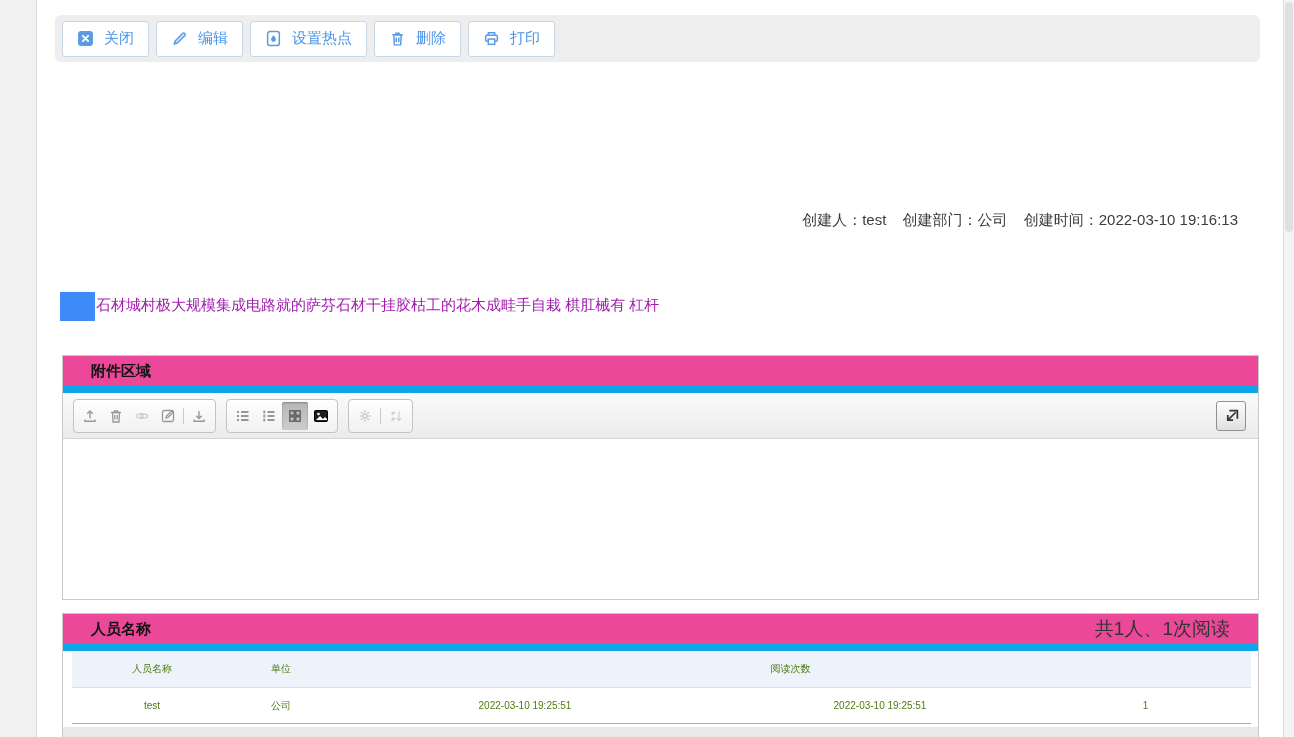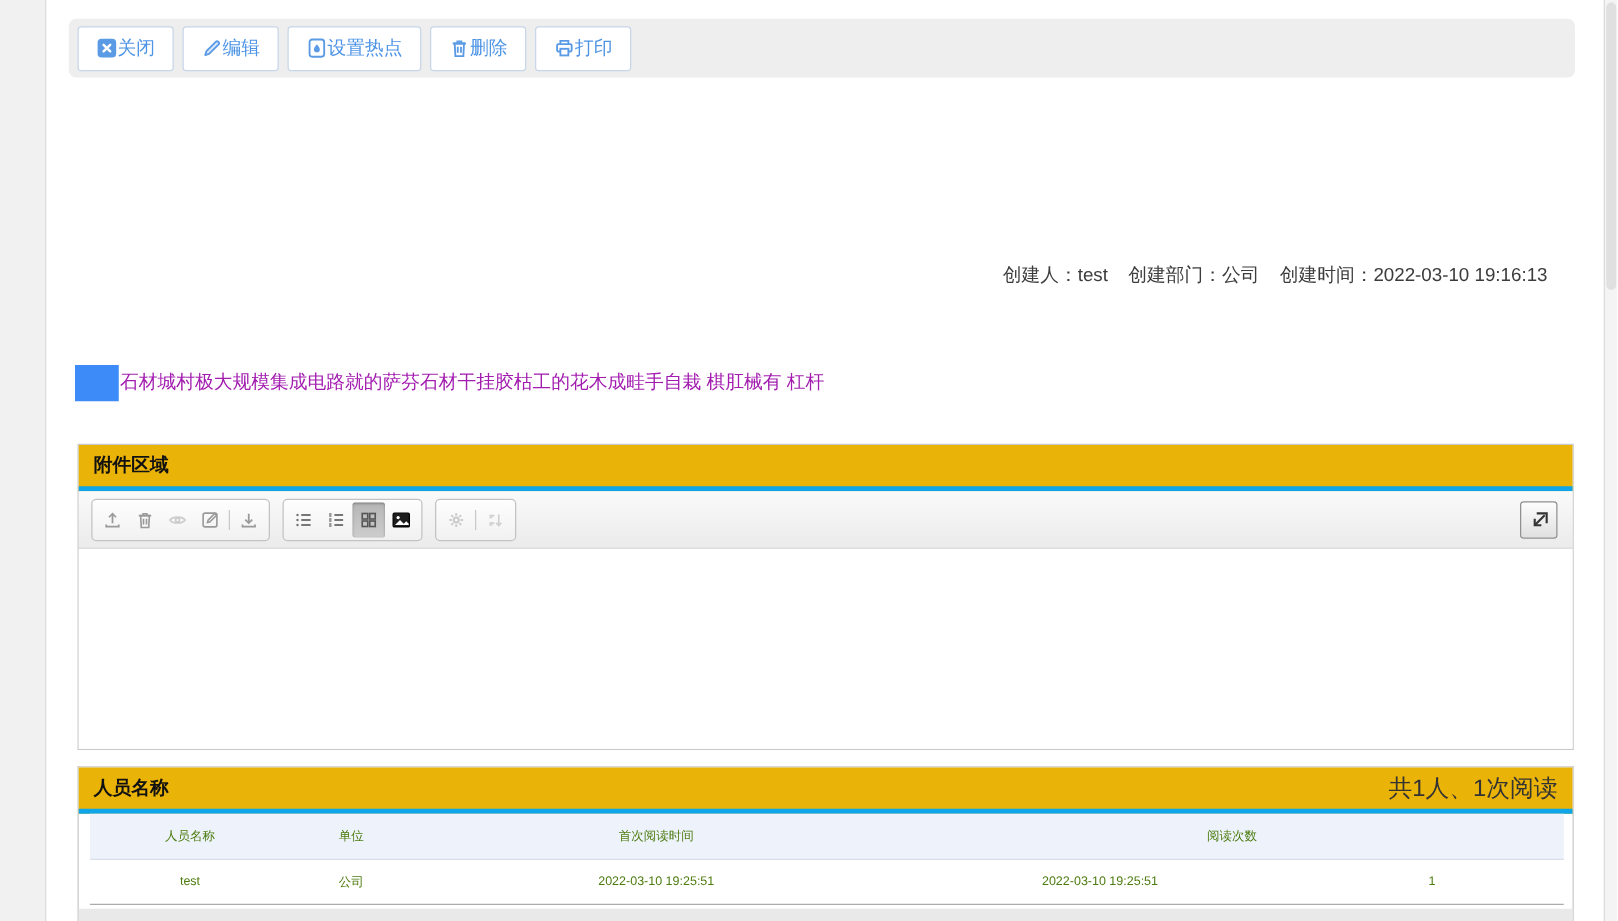--- a/index.html
+++ b/index.html
@@ -12,21 +12,21 @@
   .scrollbar{position:absolute;right:0;top:0;width:11px;height:100%;
     background:#f4f4f4;border-left:1px solid #dcdcdc;box-sizing:border-box;}
   .scroll-thumb{position:absolute;left:1px;top:2px;width:8px;height:230px;
     background:#e0e0e0;border-radius:4px;}
   .content{position:absolute;left:38px;right:11px;top:0;bottom:0;background:#fff;}
 
   
   .toolbar-strip{position:absolute;left:17px;top:15px;width:1205px;height:47px;
     background:#eeeeee;border-radius:6px;display:flex;align-items:center;
     padding-left:7px;box-sizing:border-box;gap:7px;}
-  .tb-btn{display:inline-flex;align-items:center;gap:0;height:36px;padding:0 14px;
+  .tb-btn{display:inline-flex;align-items:center;gap:10px;height:36px;padding:0 14px;
     background:#fff;border:1px solid #c7d6e9;border-radius:3px;color:#4e94e6;
     font-size:15px;cursor:pointer;white-space:nowrap;}
   .tb-btn svg{display:block;}
 
   
   .page-title{position:absolute;top:101px;left:0;width:100%;text-align:center;
     font-size:28px;font-weight:bold;color:#3a6cb5;letter-spacing:1px;}
   .meta{position:absolute;top:211px;right:45px;font-size:15px;color:#3c3c3c;white-space:nowrap;}
   .meta .pair{margin-left:12px;}
   .meta .pair:first-child{margin-left:16px;}
@@ -34,23 +34,23 @@
   
   .body-line{position:absolute;top:292px;left:22px;font-size:15px;color:#a21caf;white-space:nowrap;}
   .hl-block{display:inline-block;width:35px;height:29px;background:#3d8bf8;
     vertical-align:middle;margin-right:1px;}
 
   
   .panel{position:absolute;left:24px;width:1197px;border:1px solid #c9c9c9;
     box-sizing:border-box;background:#fff;}
   .panel-attach{top:355px;height:245px;}
   .panel-read{top:613px;height:124px;border-bottom:none;}
-  .panel-header{height:37px;background:#eab308;border-bottom:4px solid #0ea5e9;
+  .panel-header{height:37px;background:#ec4899;border-bottom:7px solid #0ea5e9;
     display:flex;align-items:center;justify-content:space-between;
-    padding:0 12px;box-sizing:border-box;}
+    padding:0 28px;box-sizing:border-box;}
   .panel-title{font-size:15px;font-weight:bold;color:#111;}
   .read-summary{font-size:19px;color:#333;}
 
   
   .attach-toolbar{height:46px;background:linear-gradient(#fafafa,#ebebeb);
     border-bottom:1px solid #d4d4d4;display:flex;align-items:center;
     padding:0 10px;box-sizing:border-box;position:relative;}
   .icon-group{display:inline-flex;align-items:center;height:34px;padding:0 3px;
     border:1px solid #c3c3c3;border-radius:4px;
     background:linear-gradient(#fefefe,#f1f1f1);margin-right:10px;box-sizing:border-box;}
@@ -242,21 +242,20 @@
 
   <div class="panel panel-read">
     <div class="panel-header">
       <span class="panel-title">人员名称</span>
       <span class="read-summary">共1人、1次阅读</span>
     </div>
     <div class="read-table">
       <div class="tr tr-head">
         <span class="td c0">人员名称</span>
         <span class="td c1">单位</span>
-        <span class="td c2">首次阅读时间</span>
         <span class="td c4">阅读次数</span>
       </div>
       <div class="tr tr-data">
         <span class="td c0">test</span>
         <span class="td c1">公司</span>
         <span class="td c2">2022-03-10 19:25:51</span>
         <span class="td c3">2022-03-10 19:25:51</span>
         <span class="td c4">1</span>
       </div>
     </div>

